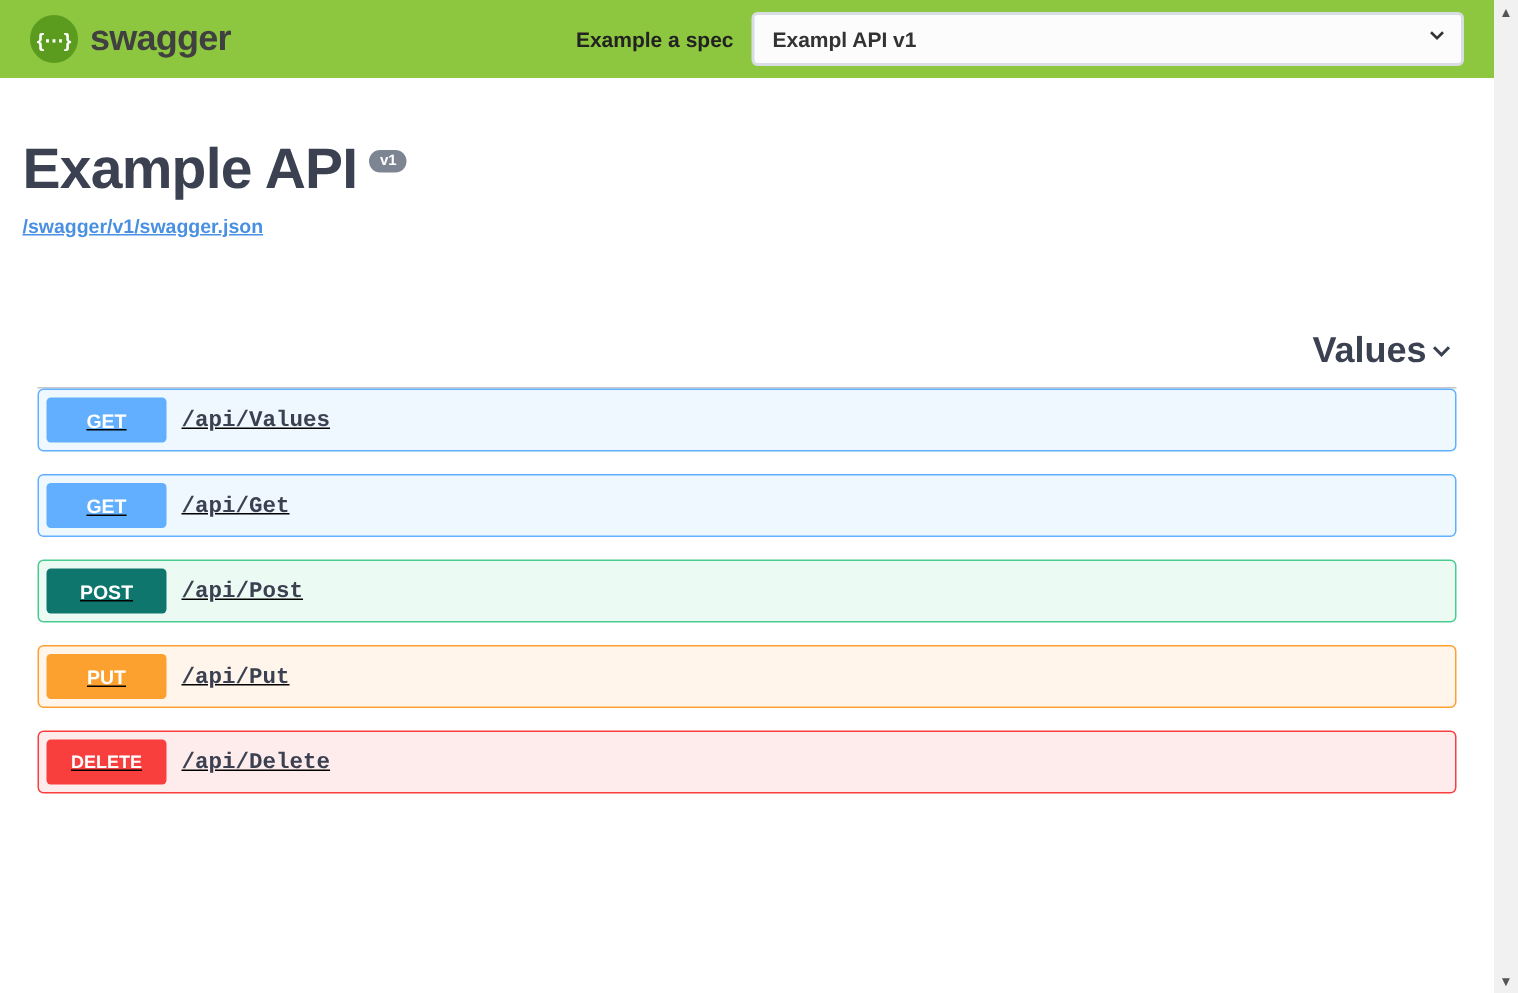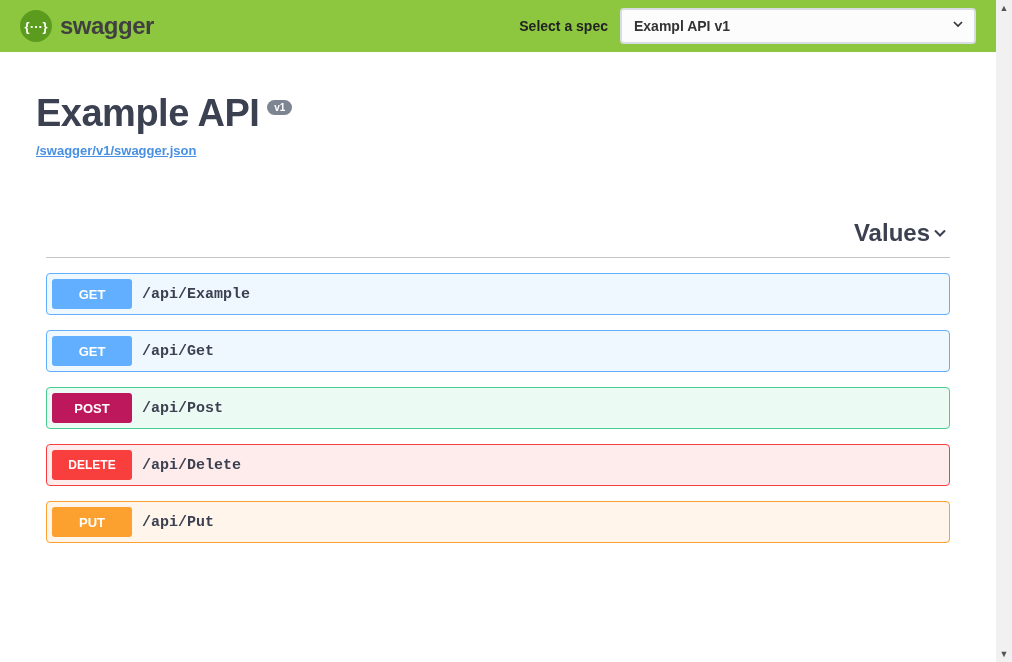--- a/index.html
+++ b/index.html
@@ -11,63 +11,63 @@
     
     .content-area { width: 996px; height: 662px; }
     
     .topbar { background: #8dc63f; height: 52px; display: flex; align-items: center; padding: 0 20px; }
     .logo-wrap { display: flex; align-items: center; gap: 8px; }
     .logo-circle { width: 32px; height: 32px; border-radius: 50%; background: #5b9b1e; display: flex; align-items: center; justify-content: center; border: 2px solid #5b9b1e; }
     .logo-inner { color: #fff; font-size: 13px; font-weight: bold; }
     .logo-text { color: #404040; font-size: 24px; font-weight: 800; letter-spacing: -0.5px; }
     .spec-select-wrap { margin-left: auto; display: flex; align-items: center; gap: 12px; }
     .spec-label { color: #222; font-weight: 700; font-size: 14px; }
-    .spec-select { width: 356px; height: 36px; background: #fcfcfc; border: 2px solid #d8dde3; border-radius: 4px; padding: 0 40px 0 12px; font-size: 14px; font-weight: 700; color: #333; appearance: none; position: relative; }
+    .spec-select { width: 475px; height: 36px; background: #fcfcfc; border: 2px solid #d8dde3; border-radius: 4px; padding: 0 40px 0 12px; font-size: 14px; font-weight: 700; color: #333; appearance: none; position: relative; }
     .spec-select-container { position: relative; }
     .spec-select-arrow { position: absolute; right: 10px; top: 50%; transform: translateY(-50%); pointer-events: none; }
     
-    .main { padding: 40px 36px; }
+    .main { padding: 40px 15px; }
     .title-row { display: flex; align-items: flex-start; gap: 8px; }
     .api-title { font-size: 38px; font-weight: 800; color: #3b4151; letter-spacing: -0.5px; }
     .version-badge { background: #7d8492; color: #fff; font-size: 10px; font-weight: 700; padding: 2px 7px; border-radius: 14px; margin-top: 8px; }
     .api-link { color: #4990e2; font-size: 13px; font-weight: 700; text-decoration: underline; margin-top: 8px; display: inline-block; }
     
     .section { margin-top: 60px; padding: 0 10px; }
     .section-header { display: flex; align-items: center; justify-content: flex-end; border-bottom: 1px solid rgba(59,65,81,0.3); padding-bottom: 10px; cursor: pointer; }
     .section-title { font-size: 24px; font-weight: 700; color: #3b4151; }
     .section-arrow { width: 20px; height: 20px; }
     
-    .operations { margin-top: 15px; }
+    .operations { margin-top: 0; text-decoration: underline; }
     .op { border-radius: 4px; margin-bottom: 15px; display: flex; align-items: center; padding: 5px; cursor: pointer; }
     .op-get { background: rgba(97,175,254,0.1); border: 1px solid #61affe; }
     .op-post { background: rgba(73,204,144,0.1); border: 1px solid #49cc90; }
     .op-put { background: rgba(252,161,48,0.1); border: 1px solid #fca130; }
     .op-delete { background: rgba(249,62,62,0.1); border: 1px solid #f93e3e; }
     
     .method { width: 80px; height: 30px; border-radius: 3px; color: #fff; font-size: 13px; font-weight: 700; display: flex; align-items: center; justify-content: center; margin-right: 10px; }
     .method-get { background: #61affe; }
-    .method-post { background: #be185d; }
+    .method-post { background: #0f766e; }
     .method-put { background: #fca130; }
     .method-delete { background: #f93e3e; font-size: 12px; }
     
     .path { font-family: "Courier New", monospace; font-size: 15px; font-weight: 600; color: #3b4151; }
   </style>
 </head>
 <body>
 
 <div class="content-area">
   <div class="topbar">
     <div class="logo-wrap">
       <div class="logo-circle">
         <span class="logo-inner">{⋯}</span>
       </div>
       <span class="logo-text">swagger</span>
     </div>
     <div class="spec-select-wrap">
-      <span class="spec-label">Select a spec</span>
+      <span class="spec-label">Example a spec</span>
       <div class="spec-select-container">
         <select class="spec-select">
           <option>Exampl API v1</option>
         </select>
         <span class="spec-select-arrow">
           <svg width="16" height="16" viewBox="0 0 24 24" fill="none" stroke="#333" stroke-width="2.5">
               <polyline points="6 9 12 15 18 9"></polyline>
             </svg>
         </span>
       </div>
@@ -87,37 +87,37 @@
         <span class="section-arrow">
           <svg width="20" height="20" viewBox="0 0 24 24" fill="none" stroke="#3b4151" stroke-width="2.5">
               <polyline points="6 9 12 15 18 9"></polyline>
             </svg>
         </span>
       </div>
 
       <div class="operations" id="operations-list">
           <div class="op op-get">
             <div class="method method-get">GET</div>
-            <div class="path">/api/Example</div>
+            <div class="path">/api/Values</div>
           </div>
           <div class="op op-get">
             <div class="method method-get">GET</div>
             <div class="path">/api/Get</div>
           </div>
           <div class="op op-post">
             <div class="method method-post">POST</div>
             <div class="path">/api/Post</div>
           </div>
+          <div class="op op-put">
+            <div class="method method-put">PUT</div>
+            <div class="path">/api/Put</div>
+          </div>
           <div class="op op-delete">
             <div class="method method-delete">DELETE</div>
             <div class="path">/api/Delete</div>
-          </div>
-          <div class="op op-put">
-            <div class="method method-put">PUT</div>
-            <div class="path">/api/Put</div>
           </div>
         </div>
     </div>
   </div>
 </div>
 
 <div class="scrollbar-right">
   <div class="scrollbar-arrow-up">▲</div>
   <div class="scrollbar-arrow-down">▼</div>
 </div>

